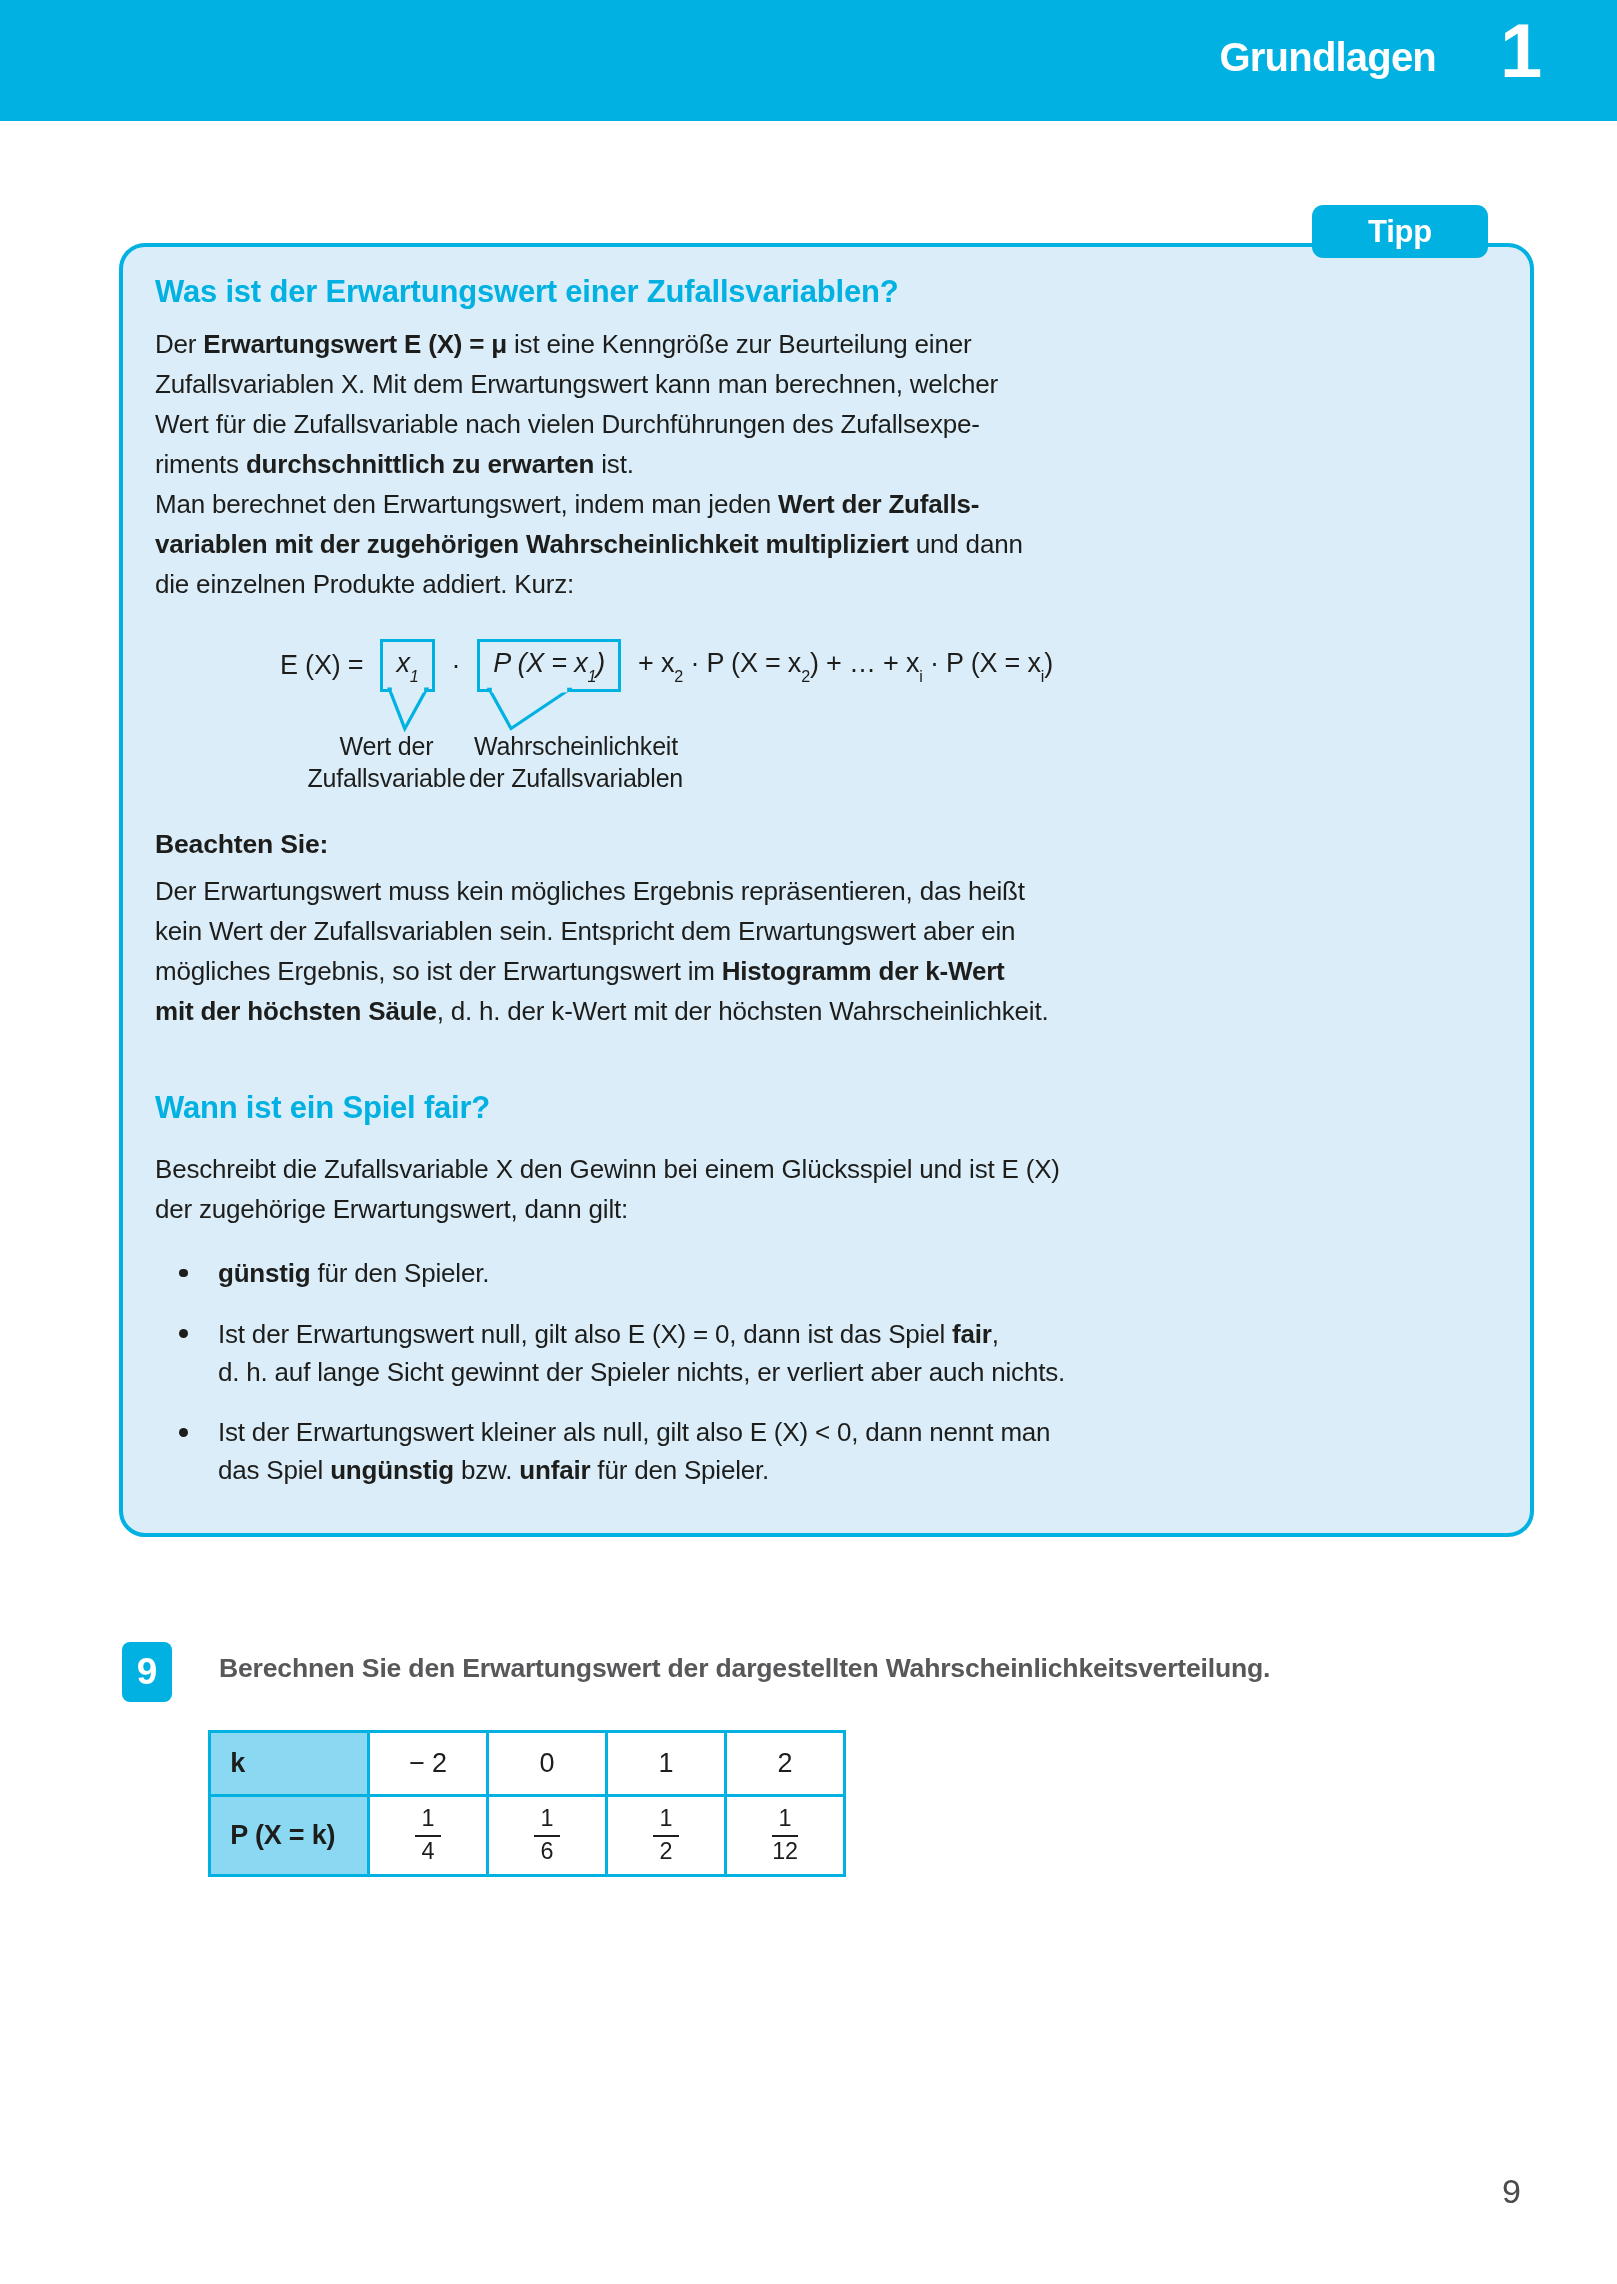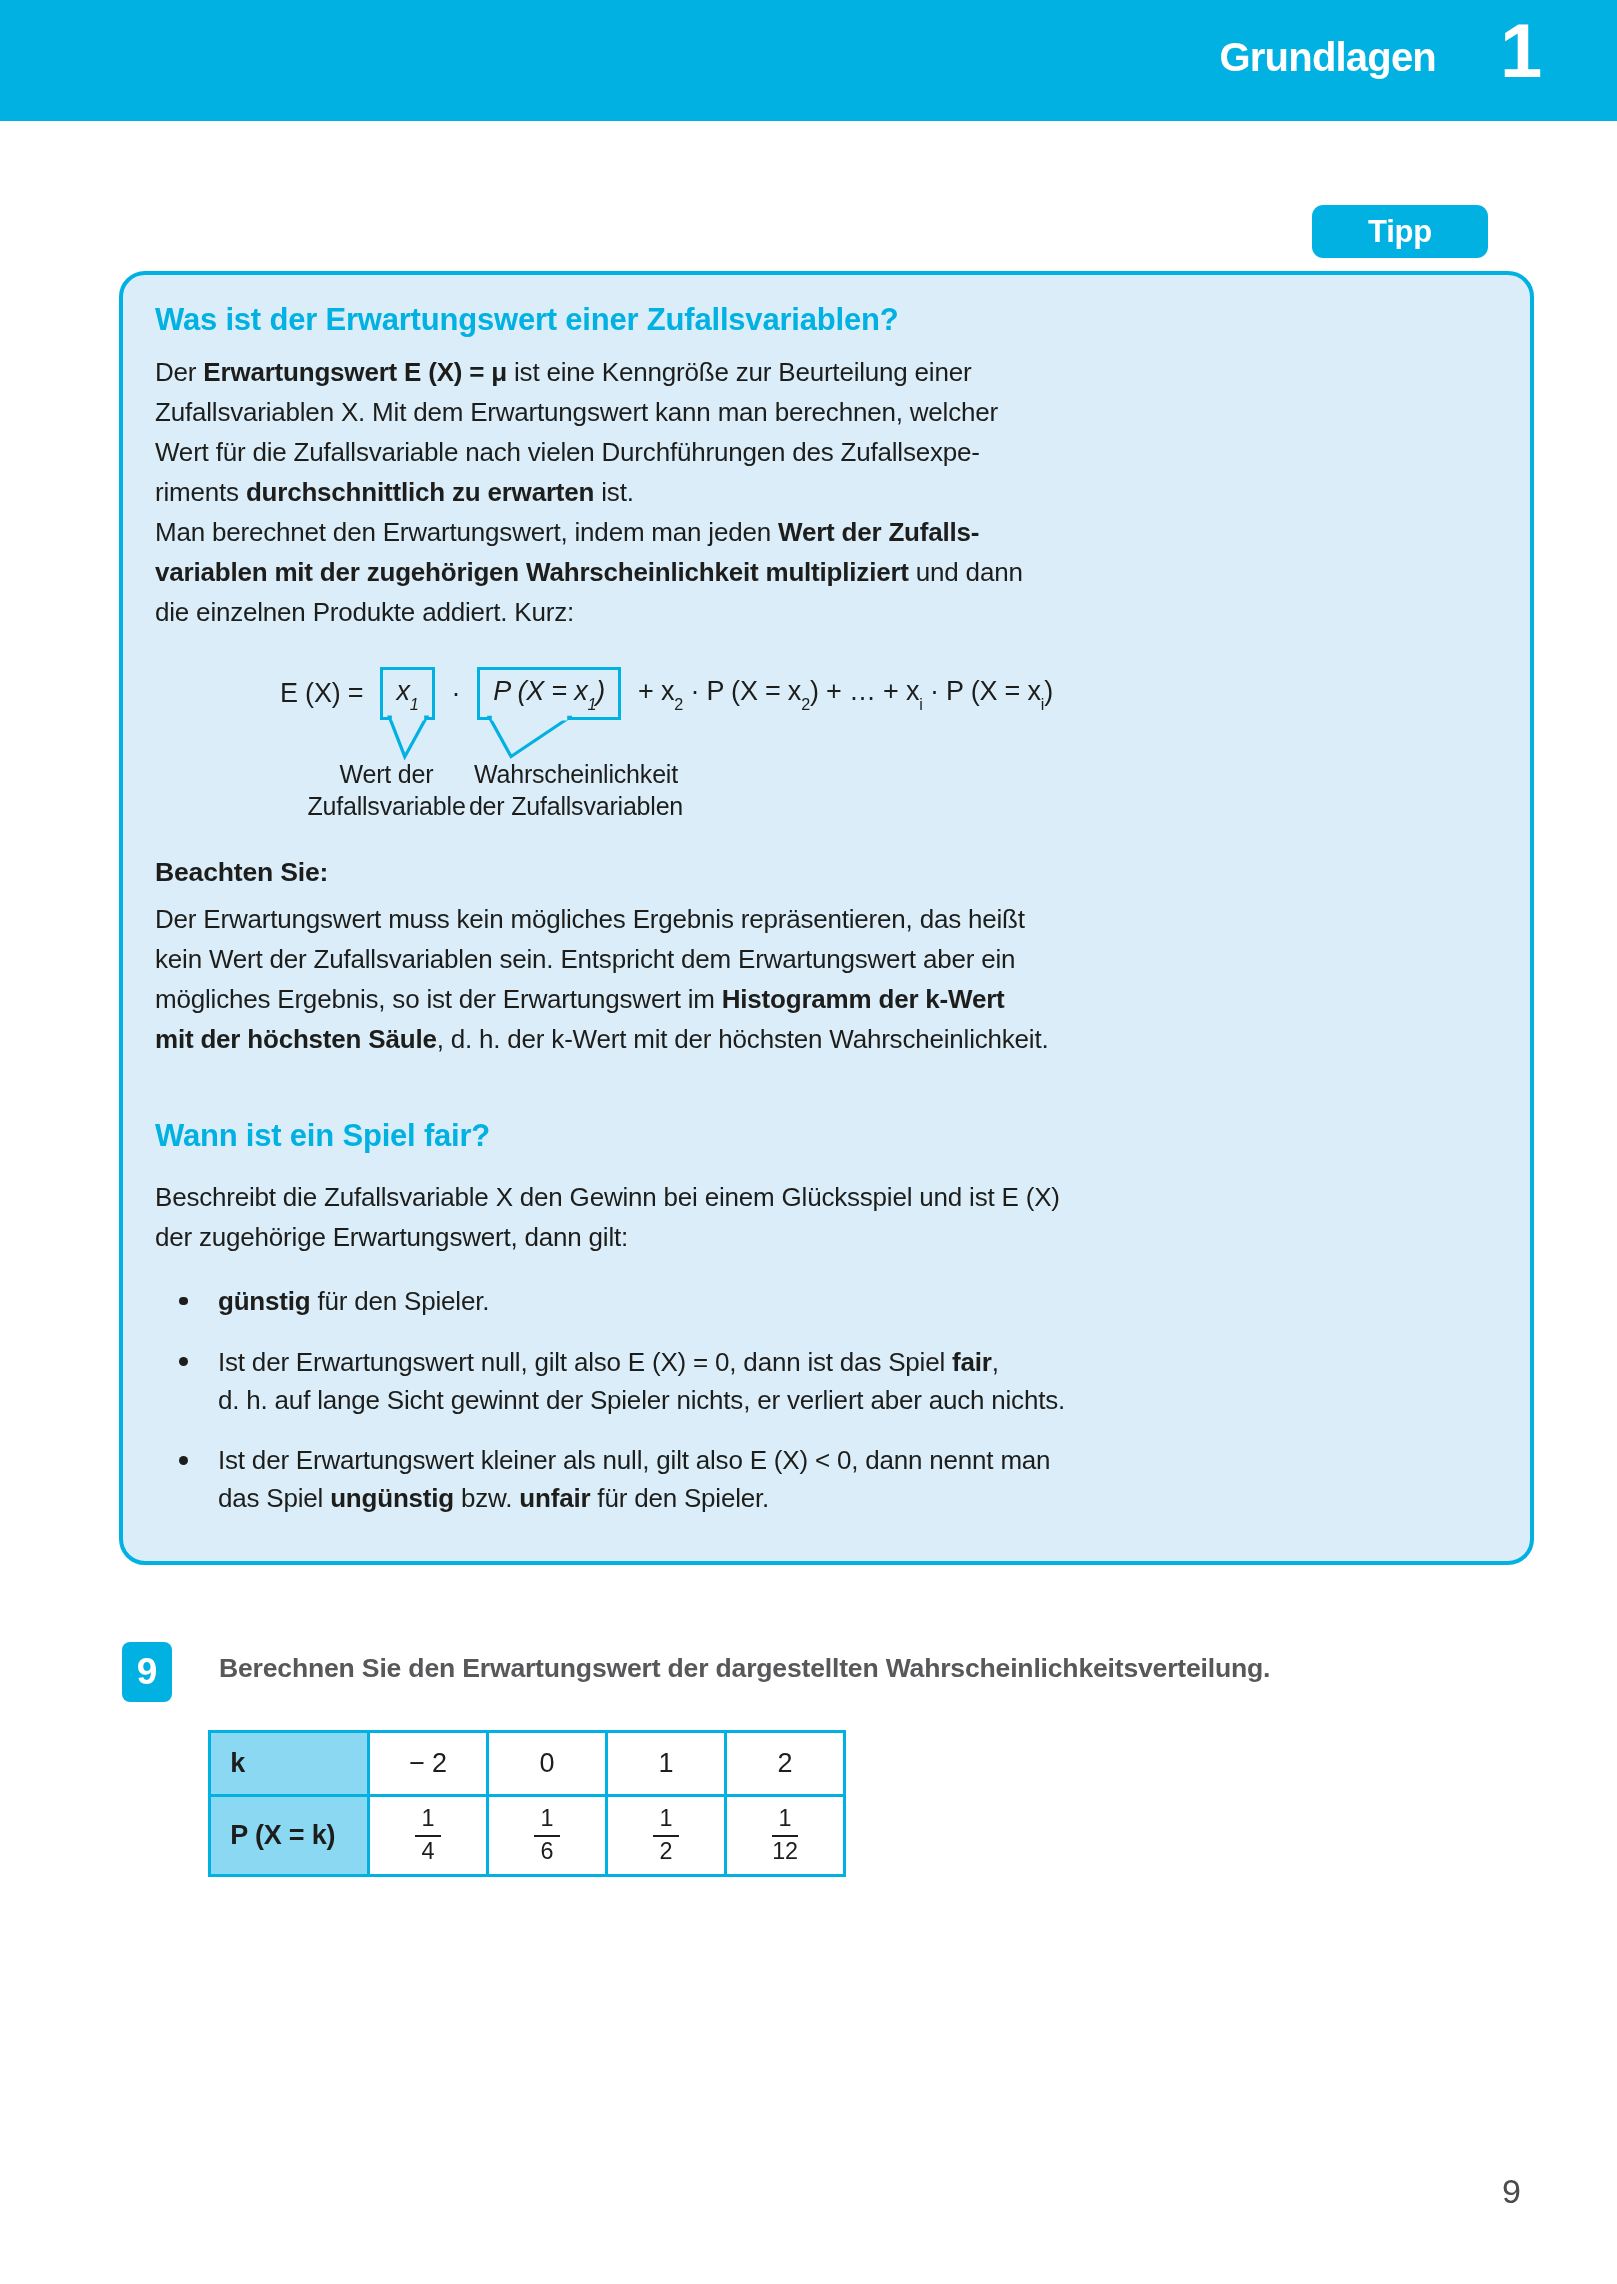--- a/index.html
+++ b/index.html
@@ -13,21 +13,21 @@
   .b { font-weight:700; }
   sub { font-size:0.6em; position:relative; bottom:-0.22em; }
 
   
   .page-header { position:absolute; top:0; left:0; width:1618px; height:121px; background:var(--accent); }
   .chapter-title { position:absolute; top:35px; right:182px; font-size:40px; font-weight:700; color:#fff; letter-spacing:-0.8px; }
   .chapter-number { position:absolute; top:13px; right:76px; font-size:76px; font-weight:700; color:#fff; line-height:1; }
 
   
   .info-box { position:absolute; left:119px; top:243px; width:1415px; height:1294px;
-    background:var(--box-bg); border:4px solid var(--accent); border-radius:26px;margin-top:28px; }
+    background:var(--box-bg); border:4px solid var(--accent); border-radius:26px; }
   .tip-tab { position:absolute; left:1312px; top:205px; width:176px; height:53px;
     background:var(--accent); border-radius:11.3px; color:#fff; font-size:31px; font-weight:700;
     display:flex; align-items:center; justify-content:center; z-index:2; }
 
   .box-heading { position:absolute; left:32px; font-size:31px; font-weight:700; color:var(--accent); }
   .h-erw { top:27px; }
   .h-fair { top:843px; }
   .body-text { position:absolute; left:32px; width:1072px; font-size:26px; line-height:40px; }
   .p-intro { top:77px; }
   .note-heading { position:absolute; left:32px; top:582px; font-size:26.6px; font-weight:700; }

